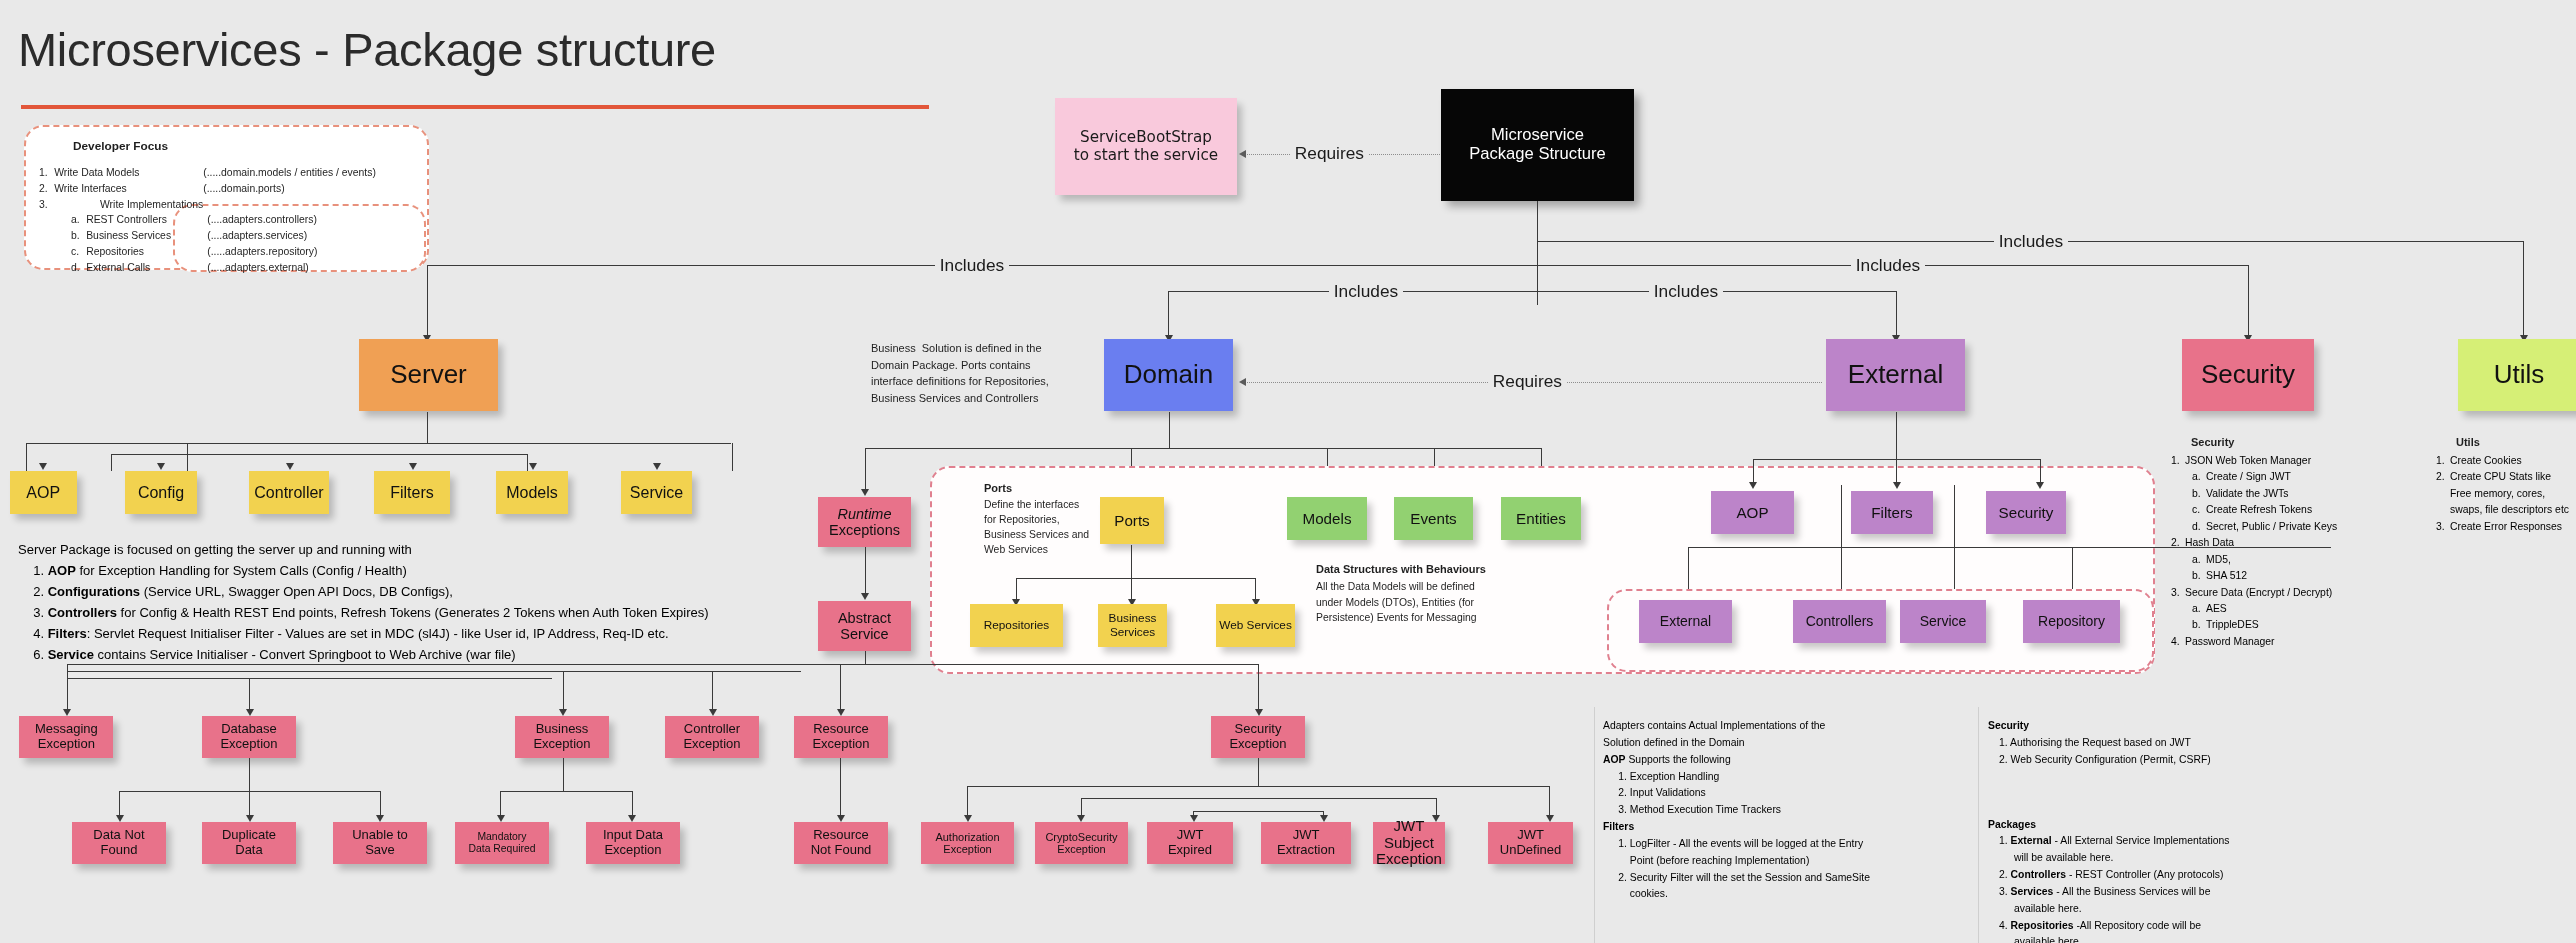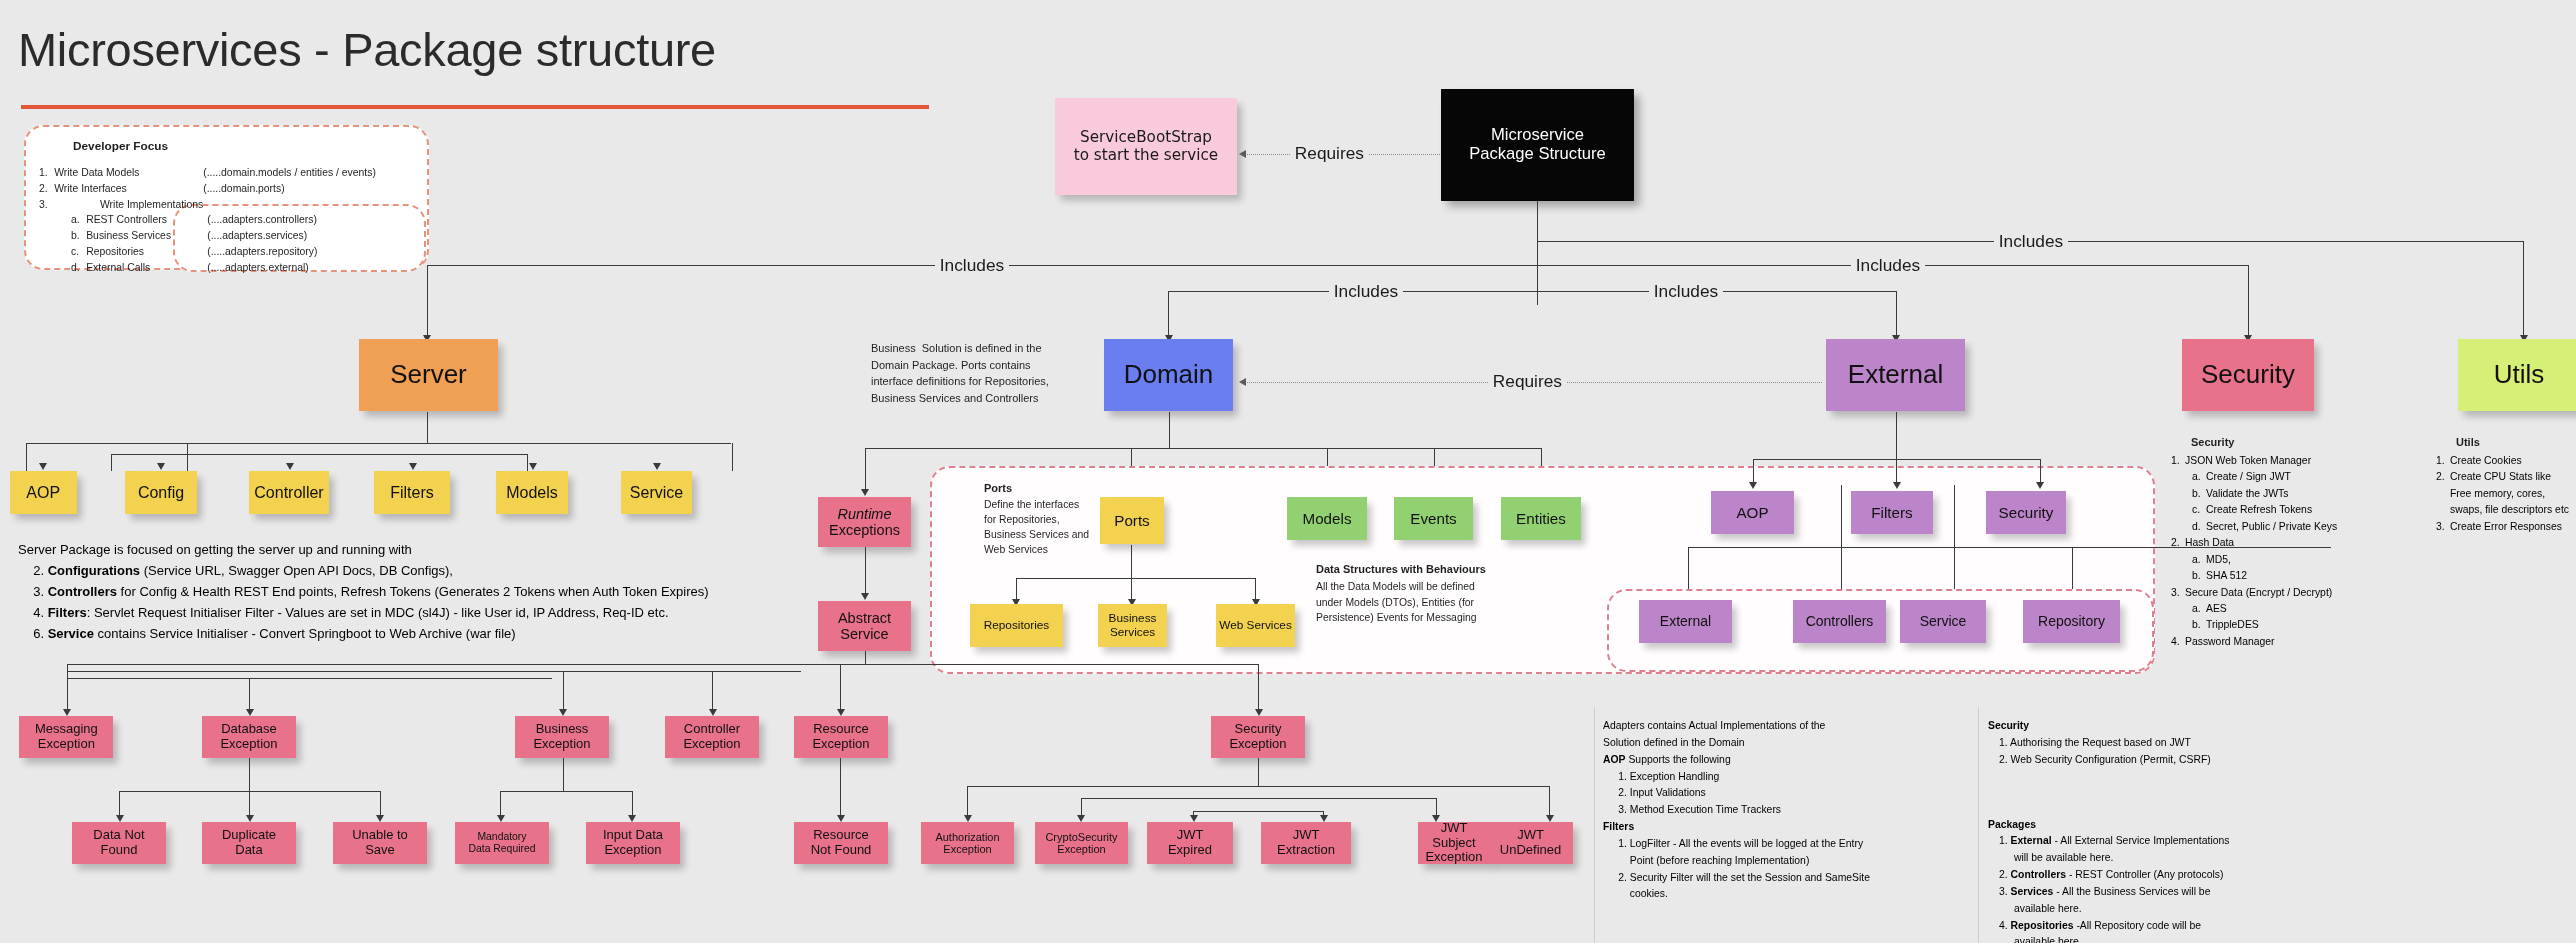--- a/index.html
+++ b/index.html
@@ -165,20 +165,21 @@
       <div class="arrow down" style="left:39px;top:463px;"></div>
       <div class="arrow down" style="left:157px;top:463px;"></div>
       <div class="arrow down" style="left:286px;top:463px;"></div>
       <div class="arrow down" style="left:409px;top:463px;"></div>
       <div class="arrow down" style="left:529px;top:463px;"></div>
       <div class="arrow down" style="left:653px;top:463px;"></div>
     </div>
 
   <div id="server-notes" class="abs" style="left:18px;top:539px;width:797px;font-size:13px;line-height:1.62;">
       <div>Server Package is focused on getting the server up and running with</div>
+      <div style="padding-left:15.2px;"><span>1. </span><span style="font-weight:700;">AOP</span><span> for Exception Handling for System Calls (Config / Health)</span></div>
       <div style="padding-left:15.2px;"><span>2. </span><span style="font-weight:700;">Configurations</span><span> (Service URL, Swagger Open API Docs, DB Configs),</span></div>
       <div style="padding-left:15.2px;"><span>3. </span><span style="font-weight:700;">Controllers</span><span> for Config &amp; Health REST End points,   Refresh Tokens (Generates 2 Tokens when Auth Token Expires)</span></div>
       <div style="padding-left:15.2px;"><span>4. </span><span style="font-weight:700;">Filters</span><span>: Servlet Request Initialiser Filter - Values are set in MDC (sl4J) -  like User id, IP Address, Req-ID etc.</span></div>
       <div style="padding-left:15.2px;"><span>6. </span><span style="font-weight:700;">Service</span><span> contains Service Initialiser - Convert Springboot to Web Archive (war file)</span></div>
     </div>
 
   <div class="ln lnv" style="left:1169px;top:412px;height:36px;"></div>
   <div class="ln lnh" style="left:865px;top:448px;width:676px;"></div>
   <div class="ln lnv" style="left:865px;top:448px;height:46px;"></div>
   <div class="arrow down" style="left:861px;top:489px;"></div>
@@ -423,21 +424,21 @@
   <div class="arrow down" style="left:1546px;top:815px;"></div>
   <div id="security-children">
       <div class="abs note red" style="left:921px;top:822px;width:93px;height:42px;font-size:11px;white-space:pre-line;">Authorization
 Exception</div>
       <div class="abs note red" style="left:1035px;top:822px;width:93px;height:42px;font-size:11px;white-space:pre-line;">CryptoSecurity
 Exception</div>
       <div class="abs note red" style="left:1147px;top:822px;width:86px;height:42px;font-size:13px;white-space:pre-line;">JWT
 Expired</div>
       <div class="abs note red" style="left:1261px;top:822px;width:90px;height:42px;font-size:13px;white-space:pre-line;">JWT
 Extraction</div>
-      <div class="abs note red" style="left:1373px;top:822px;width:72px;height:42px;font-size:13px;white-space:pre-line;margin-left:45px;">JWT Subject
+      <div class="abs note red" style="left:1373px;top:822px;width:72px;height:42px;font-size:15px;white-space:pre-line;">JWT Subject
 Exception</div>
       <div class="abs note red" style="left:1488px;top:822px;width:85px;height:42px;font-size:13px;white-space:pre-line;">JWT
 UnDefined</div>
     </div>
 
   <div class="ln lnv" style="left:1594px;top:707px;height:236px;background:#cfcfcf;"></div>
   <div class="ln lnv" style="left:1978px;top:707px;height:236px;background:#cfcfcf;"></div>
 
   <div id="adapters-notes" class="abs" style="left:1603px;top:718px;width:367px;font-size:10.4px;line-height:1.62;">
       <div style="white-space:pre-line;">Adapters contains Actual Implementations of the

